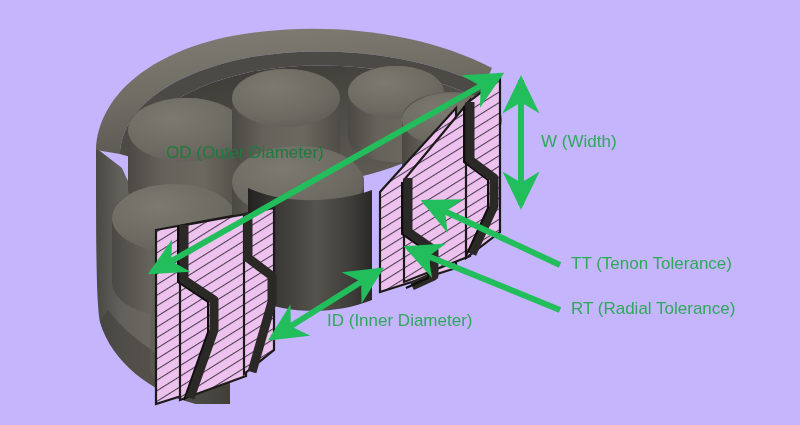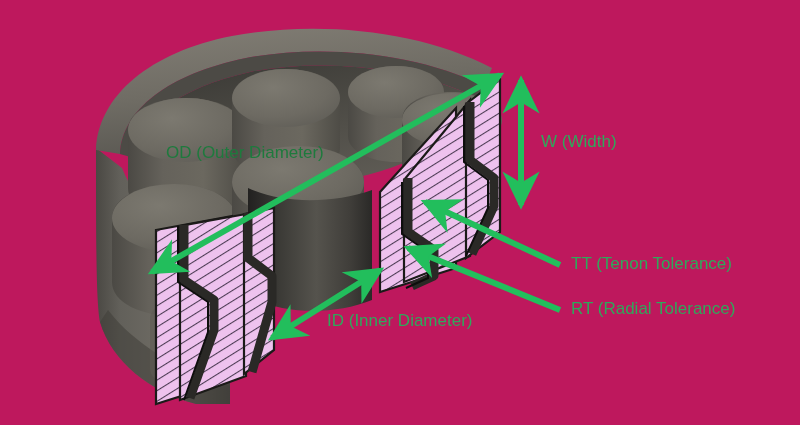--- a/index.html
+++ b/index.html
@@ -8,21 +8,21 @@
     padding: 0;
     background: #ffffff;
   }
   body {
     font-family: "Liberation Sans", sans-serif;
   }
   #stage {
     position: relative;
     width: 800px;
     height: 425px;
-    background: #be185d;
+    background: #c4b5fd;
     overflow: hidden;
   }
   #scene {
     position: absolute;
     left: 0;
     top: 0;
     width: 800px;
     height: 425px;
   }
   .anno-text {

